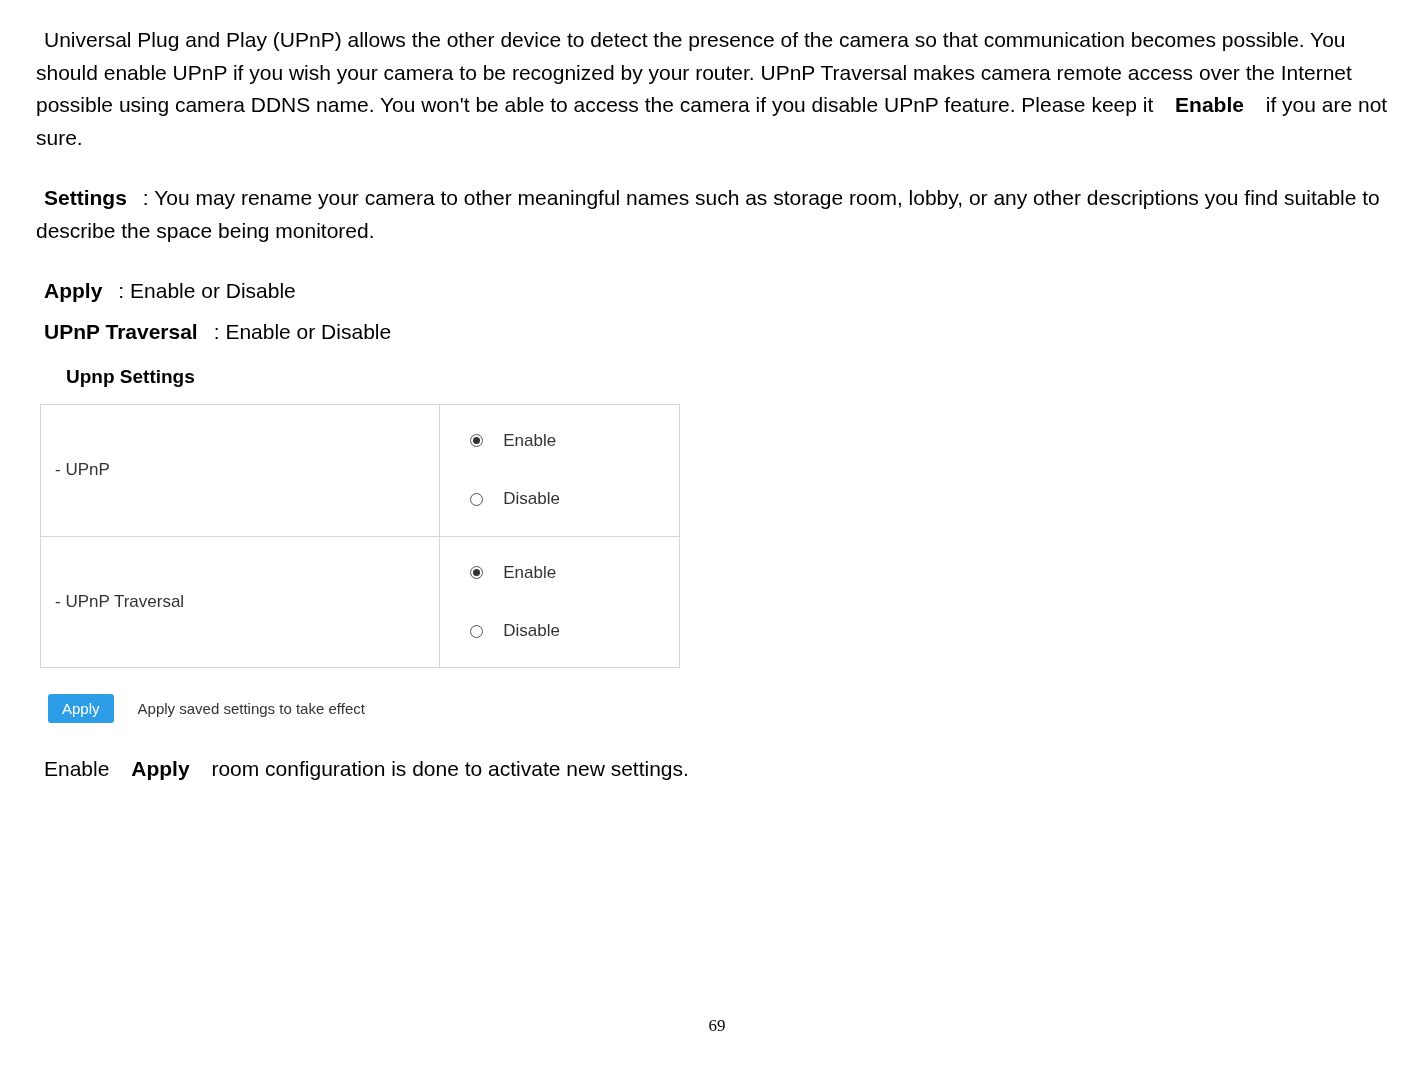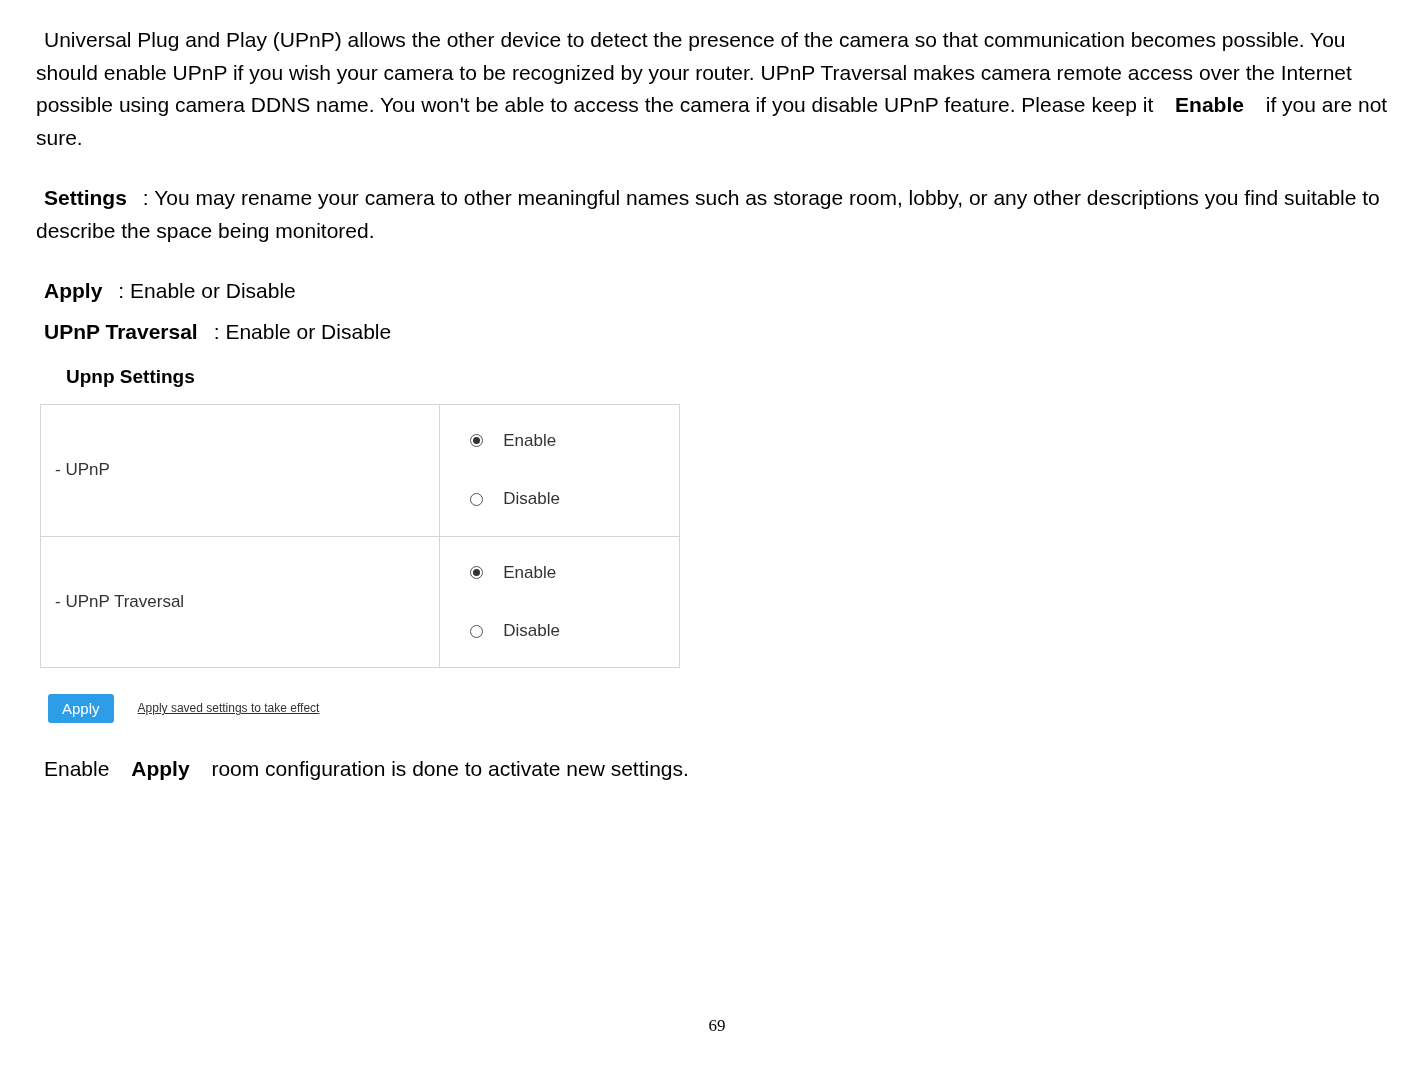--- a/index.html
+++ b/index.html
@@ -90,23 +90,22 @@
       background: #2c9de6;
       color: #ffffff;
       border: none;
       border-radius: 3px;
       padding: 6px 14px;
       font-size: 15px;
       font-family: Arial, Helvetica, sans-serif;
       cursor: pointer;
     }
     .apply-hint {
-      font-size: 12px;
+      font-size: 15px;
       color: #333333;
-      text-decoration: underline;
     }
     .footer-page {
       position: absolute;
       bottom: 18px;
       left: 0;
       width: 1404px;
       text-align: center;
       font-family: "Times New Roman", Times, serif;
       font-size: 17px;
       color: #000000;

